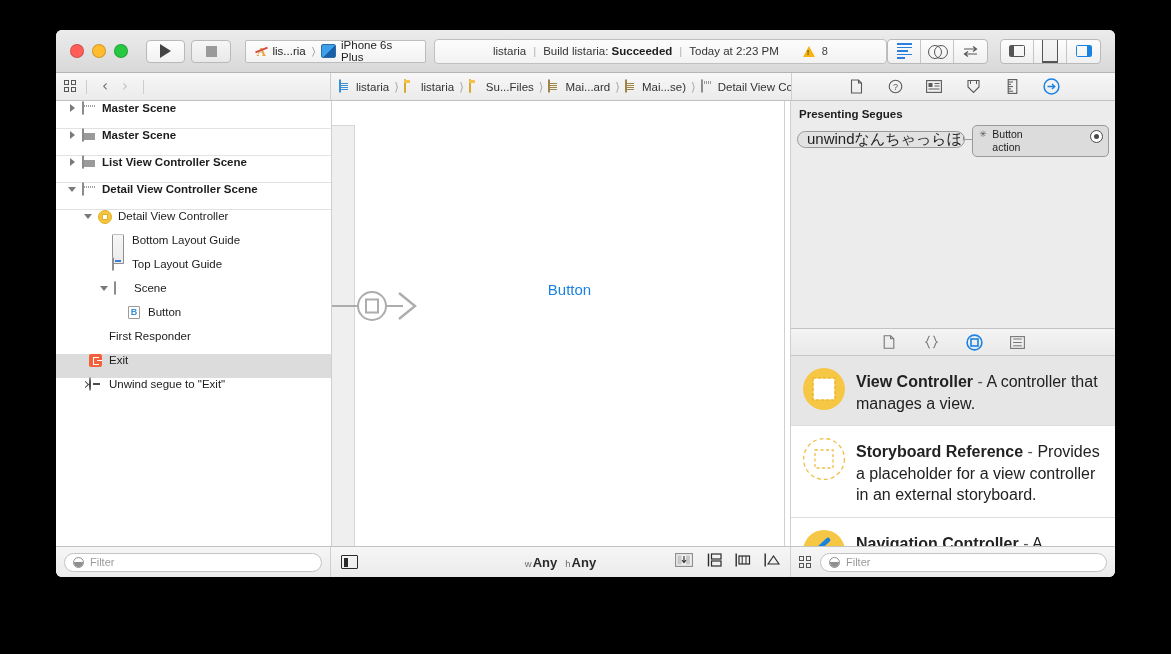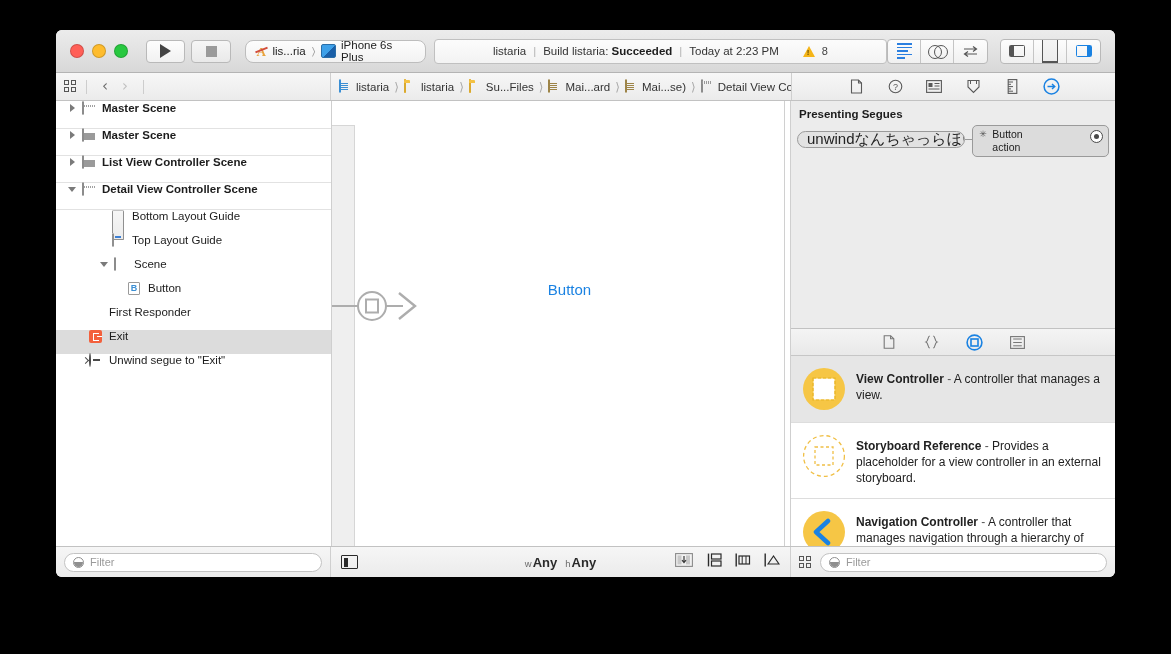--- a/index.html
+++ b/index.html
@@ -72,21 +72,21 @@
     border-bottom: 7px solid transparent;
   }
   .sq { width: 11px; height: 11px; background: #9a9a9a; }
 
   .scheme-box {
     height: 23px;
     display: flex;
     align-items: center;
     background: linear-gradient(to bottom, #fdfdfd, #f2f2f2);
     border: 1px solid #bdbdbd;
-    border-radius: 8px;
+    border-radius: 2px;
     padding: 0 9px;
     font-size: 11.5px;
     color: #222;
     gap: 5px;
     box-sizing: border-box;
     margin-right: 8px;
   }
   .scheme-sep { color: #9b9b9b; font-size: 11px; margin: 0 1px;}
   .app-icon {
     width: 13px; height: 13px;
@@ -486,21 +486,21 @@
   .lib-list { flex: 1; overflow: hidden; background: #fff; }
   .lib-item {
     display: flex; align-items: flex-start;
     gap: 10px;
     padding: 11px 12px 11px 11px;
     border-bottom: 1px solid #dddddd;
     box-sizing: border-box;
   }
   .lib-item.selected { background: #e6e6e6; }
   .lib-ic { width: 44px; height: 44px; min-width: 44px; position: relative; }
-  .lib-text { font-size: 12px; color: #222; line-height: 1.35; padding-top: 4px; }
+  .lib-text { font-size: 16px; color: #222; line-height: 1.35; padding-top: 4px; }
   .lib-text b { font-weight: bold; }
   .lib-text .dash { color: #555; }
 
   
   .bottom {
     height: 30px;
     min-height: 30px;
     background: linear-gradient(to bottom,#f6f6f6,#ebebeb);
     border-top: 1px solid #c2c2c2;
     display: flex;
@@ -756,20 +756,29 @@
       </div>
 
       <div class="ol-row scene" style="padding-left:10px">
         <span class="disc open">
             <i></i>
           </span>
         <span class="ol-ic" style="margin-left:4px"><span class="ic-scene2"></span></span>
         <span>Detail View Controller Scene</span>
       </div>
 
+      <div class="ol-row" style="padding-left:26px">
+        <span class="disc open">
+            <i></i>
+          </span>
+        <span class="ol-ic" style="margin-left:4px">
+            <span class="ic-vc"></span>
+          </span>
+        <span>Detail View Controller</span>
+      </div>
 
       <div class="ol-row" style="padding-left:56px">
         <span class="ol-ic">
             <span class="ic-guide bottom"></span>
           </span>
         <span>Bottom Layout Guide</span>
       </div>
 
       <div class="ol-row" style="padding-left:56px">
         <span class="ol-ic"><span class="ic-guide top"></span></span>

